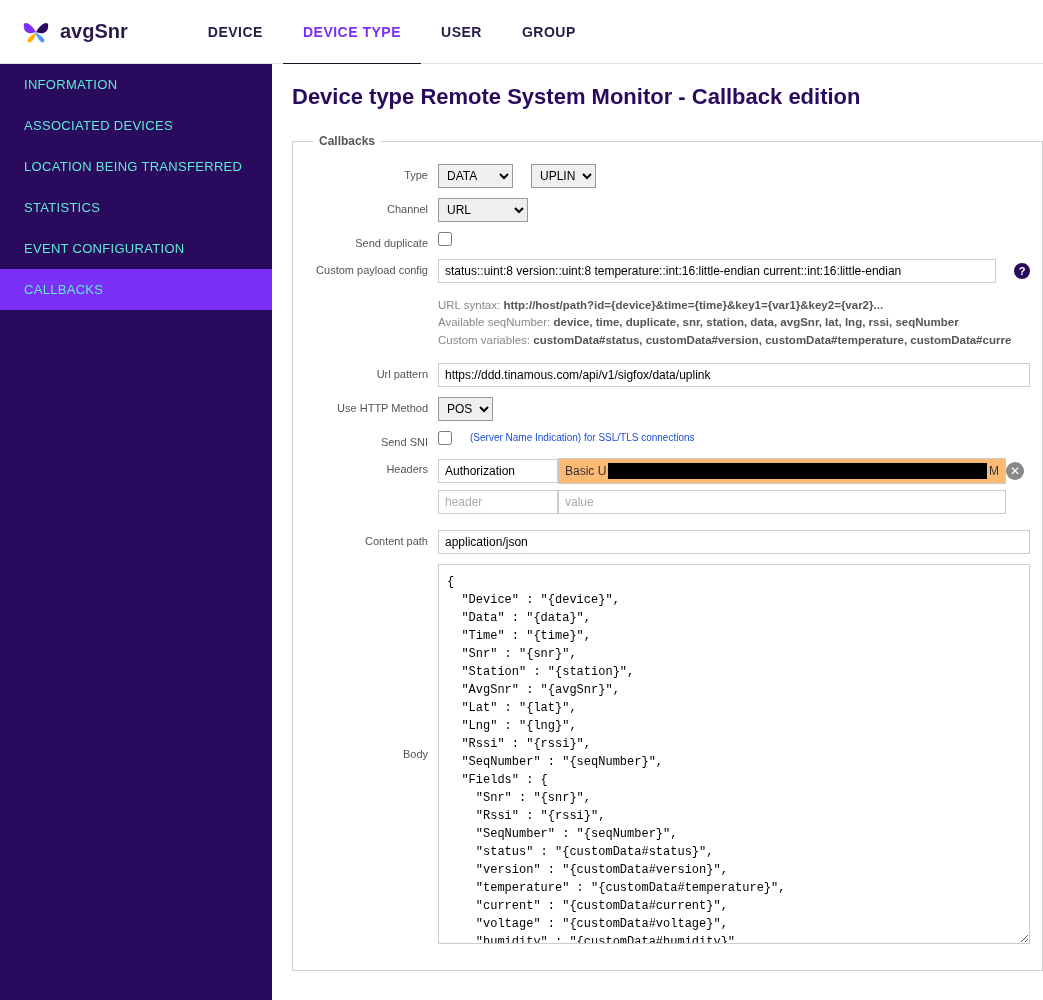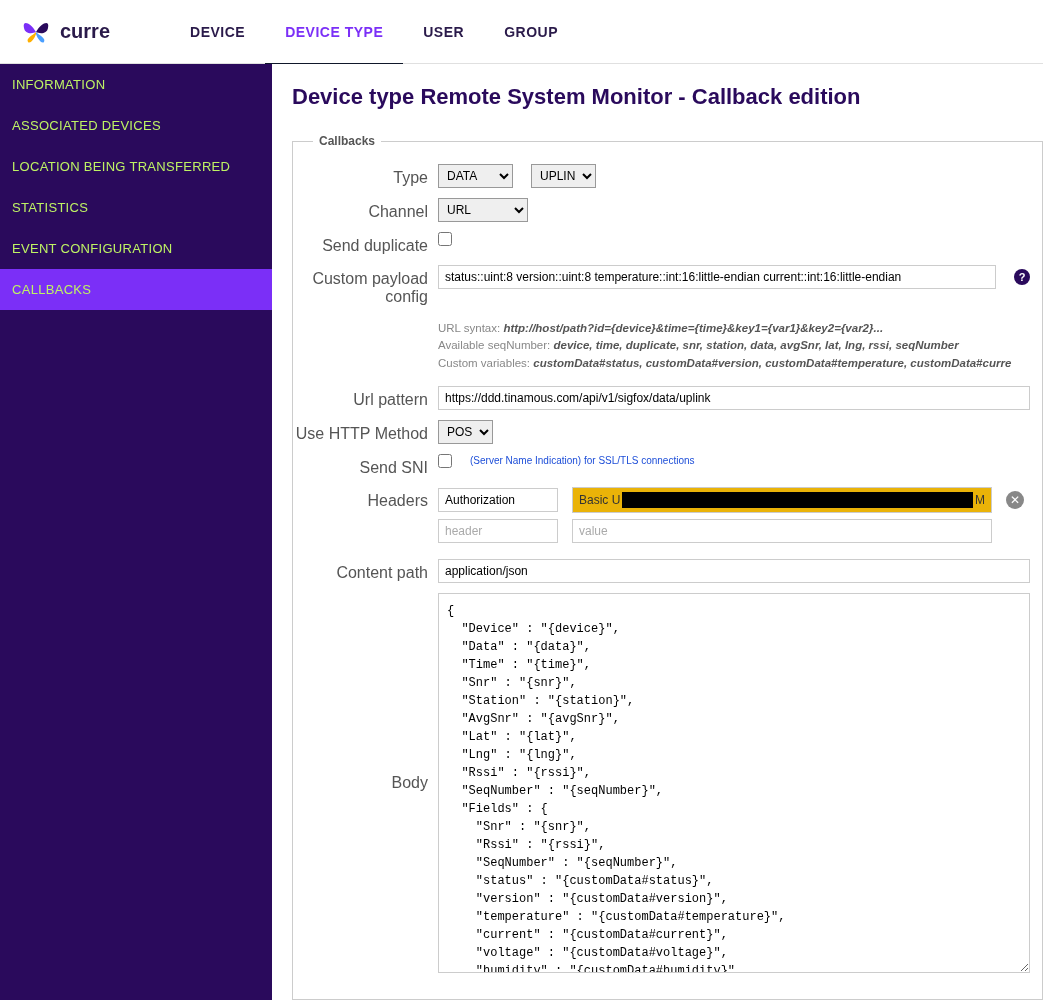--- a/index.html
+++ b/index.html
@@ -6,60 +6,60 @@
 body { font-family: -apple-system, BlinkMacSystemFont, "Segoe UI", Arial, sans-serif; font-size: 13px; color: #333; background: #fff; }
 .topbar { display: flex; align-items: center; height: 64px; border-bottom: 1px solid #e0e0e0; padding: 0 20px; }
 .logo { display: flex; align-items: center; gap: 8px; margin-right: 60px; }
 .logo-icon { width: 32px; height: 32px; }
 .logo-text { font-size: 20px; font-weight: 600; color: #2a1a4a; }
 .topnav { display: flex; gap: 0; }
 .topnav-item { padding: 0 20px; height: 64px; line-height: 64px; font-size: 14px; font-weight: 600; color: #2a1a4a; cursor: pointer; letter-spacing: 0.5px; }
 .topnav-item.active { color: #7b2ff7; border-bottom: 1px solid #0f172a; }
 .layout { display: flex; min-height: calc(100vh - 64px); }
 .sidebar { width: 272px; background: #2a0a5c; flex-shrink: 0; }
-.sidebar-item { padding: 13px 12px; color: #bef264; font-size: 13px; font-weight: 500; cursor: pointer; letter-spacing: 0.3px; }
+.sidebar-item { padding: 13px 24px; color: #5eead4; font-size: 13px; font-weight: 500; cursor: pointer; letter-spacing: 0.3px; }
 .sidebar-item.active { background: #7b2ff7; }
 .main { flex: 1; padding: 20px 0 20px 20px; overflow-x: hidden; }
 .page-title { font-size: 22px; font-weight: 700; color: #2a0a5c; margin-bottom: 24px; }
 .fieldset { border: 1px solid #ccc; padding: 16px 0; margin: 0; }
 .fieldset-legend { font-size: 12px; font-weight: 600; color: #555; padding: 0 6px; margin-left: 20px; }
 .form-row { display: flex; align-items: flex-start; margin-bottom: 10px; padding-right: 12px; }
-.form-label { width: 145px; flex-shrink: 0; text-align: right; padding-right: 10px; font-size: 16px; color: #555; padding-top: 5px; }
+.form-label { width: 145px; flex-shrink: 0; text-align: right; padding-right: 10px; font-size: 11px; color: #555; padding-top: 5px; }
 .form-value { flex: 1; display: flex; align-items: center; gap: 18px; flex-wrap: wrap; min-width: 0; }
 select { font-size: 12px; padding: 2px 4px; border: 1px solid #999; background: #efefef; height: 24px; }
 select.type-sel { width: 75px; }
 select.dir-sel { width: 65px; }
 select.channel-sel { width: 90px; }
 select.method-sel { width: 55px; }
 input[type="checkbox"] { width: 14px; height: 14px; margin: 0; }
 .text-input { width: 100%; border: 1px solid #ccc; padding: 4px 6px; font-size: 12px; background: #fff; }
 .text-input-sm { border: 1px solid #ccc; padding: 4px 6px; font-size: 12px; background: #fff; }
 .help-icon { width: 16px; height: 16px; border-radius: 50%; background: #2a0a5c; color: #fff; display: inline-flex; align-items: center; justify-content: center; font-size: 11px; font-weight: bold; flex-shrink: 0; cursor: pointer; }
 .help-block { font-size: 11.5px; color: #888; line-height: 1.5; padding: 4px 0; }
-.help-block b { color: #555; font-style: italic; }
+.help-block b { color: #555; }
 .checkbox-label { font-size: 10px; color: #1d4ed8; }
-.headers-grid { display: grid; grid-template-columns: 120px 1fr 24px; gap: 14px; width: 100%; align-items: center; }
-.header-val-redact { background: #eab308; border: 1px solid #ccc; padding: 4px 6px; font-size: 12px; display: flex; align-items: center; height: 26px; overflow: hidden; }
+.headers-grid { display: grid; grid-template-columns: 120px 1fr 24px; gap: 0; width: 100%; align-items: center; }
+.header-val-redact { background: #fdba74; border: 1px solid #ccc; padding: 4px 6px; font-size: 12px; display: flex; align-items: center; height: 26px; overflow: hidden; }
 .redacted { background: #000; flex: 1; height: 16px; margin: 0 2px; }
 .close-icon { width: 18px; height: 18px; border-radius: 50%; background: #888; color: #fff; display: inline-flex; align-items: center; justify-content: center; font-size: 12px; cursor: pointer; line-height: 1; }
 .body-textarea { width: 100%; height: 380px; border: 1px solid #ccc; padding: 8px; font-family: "Courier New", monospace; font-size: 12px; line-height: 1.5; resize: both; white-space: pre; }
 input::placeholder { color: #aaa; }
 </style>
 </head>
 <body>
 
 <div class="topbar">
   <div class="logo">
     <svg class="logo-icon" viewBox="0 0 32 32">
       <path d="M16 16 C10 6, 2 4, 4 12 C5 18, 12 18, 16 16 Z" fill="#7b2ff7"></path>
       <path d="M16 16 C22 6, 30 4, 28 12 C27 18, 20 18, 16 16 Z" fill="#2a0a5c"></path>
       <path d="M16 16 C12 20, 6 22, 8 26 C10 28, 14 24, 16 18 Z" fill="#ffb000"></path>
       <path d="M16 16 C20 20, 26 22, 24 26 C22 28, 18 24, 16 18 Z" fill="#4a9fff"></path>
     </svg>
-    <span class="logo-text">curre</span>
+    <span class="logo-text">avgSnr</span>
   </div>
   <div class="topnav">
     <div class="topnav-item">DEVICE</div>
     <div class="topnav-item active">DEVICE TYPE</div>
     <div class="topnav-item">USER</div>
     <div class="topnav-item">GROUP</div>
   </div>
 </div>
 
 <div class="layout">

